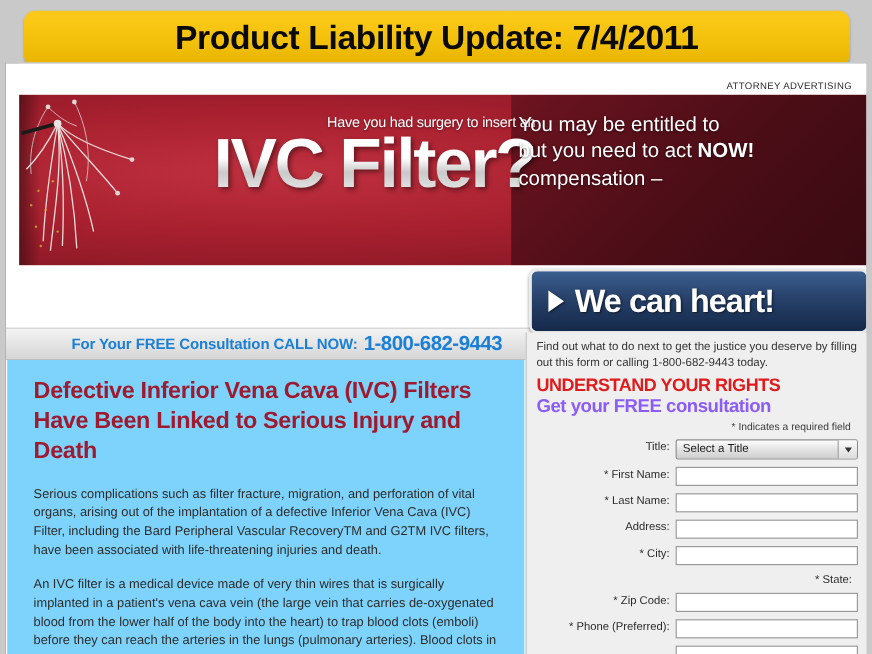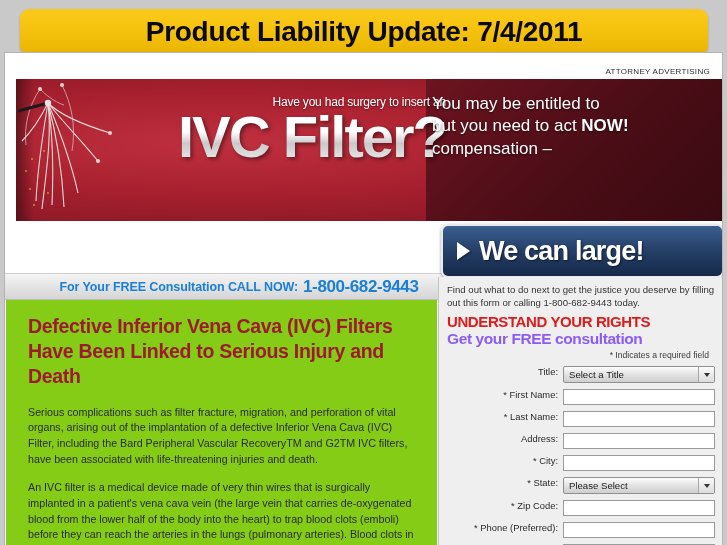--- a/index.html
+++ b/index.html
@@ -161,21 +161,21 @@
     margin-left: 5px;
     letter-spacing: -0.4px;
   }
 
   
   .left-col {
     position: absolute;
     left: 1px; top: 247px;
     width: 431px;
     height: 246px;
-    background: #84cc16;
+    background: #7dd3fc;
     padding: 14px 18px 0 22px;
     overflow: hidden;
   }
   .article-title {
     color: #9e1b2f;
     font-size: 19.5px;
     font-weight: bold;
     line-height: 1.28;
     letter-spacing: -0.3px;
     margin: 0 0 16px 0;
@@ -415,21 +415,21 @@
       <h1 class="article-title">Defective Inferior Vena Cava (IVC) Filters Have Been Linked to Serious Injury and Death</h1>
       <p class="article-p">Serious complications such as filter fracture, migration, and perforation of vital organs, arising out of the implantation of a defective Inferior Vena Cava (IVC) Filter, including the Bard Peripheral Vascular RecoveryTM and G2TM IVC filters, have been associated with life-threatening injuries and death.</p>
       <p class="article-p">An IVC filter is a medical device made of very thin wires that is surgically implanted in a patient's vena cava vein (the large vein that carries de-oxygenated blood from the lower half of the body into the heart) to trap blood clots (emboli) before they can reach the arteries in the lungs (pulmonary arteries). Blood clots in the lungs (pulmonary emboli) are dangerous and often result in death because they can block the pulmonary arteries and interfere with the lungs' ability to oxygenate the blood.</p>
 
     </div>
 
     <div class="right-panel">
 
       <div class="help-btn">
         <span class="help-arrow"></span>
-        <span class="help-text">We can large!</span>
+        <span class="help-text">We can heart!</span>
       </div>
 
       <div class="form-box">
         <p class="form-intro">Find out what to do next to get the justice you deserve by filling out this form or calling 1-800-682-9443 today.</p>
         <div class="form-h-red">UNDERSTAND YOUR RIGHTS</div>
         <div class="form-h-dark">Get your FREE consultation</div>
         <div class="req-note">* Indicates a required field</div>
 
         <div class="f-row">
           <span class="f-label">Title:</span>
@@ -456,26 +456,20 @@
           <input class="f-input" type="text" value="" style="">
         </div>
 
         <div class="f-row">
           <span class="f-label">* City:</span>
           <input class="f-input" type="text" value="" style="">
         </div>
 
         <div class="f-row">
           <span class="f-label">* State:</span>
-          <div class="f-select">
-            <span class="f-select-text">Please Select</span>
-            <span class="f-select-arrow">
-                <i></i>
-              </span>
-          </div>
         </div>
 
         <div class="f-row">
           <span class="f-label">* Zip Code:</span>
           <input class="f-input" type="text" value="" style="">
         </div>
 
         <div class="f-row">
           <span class="f-label">* Phone (Preferred):</span>
           <input class="f-input" type="text" value="" style="">

